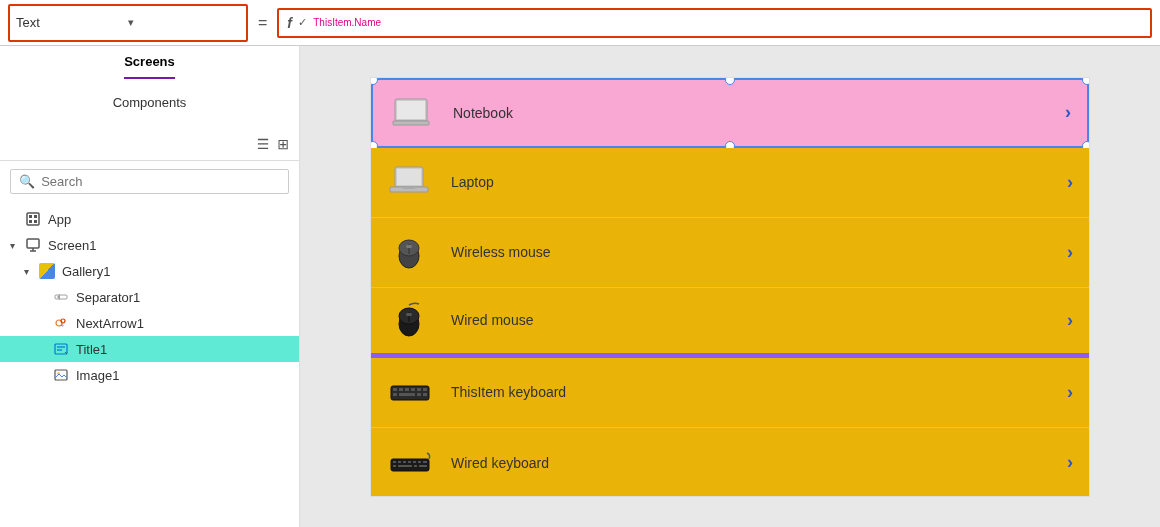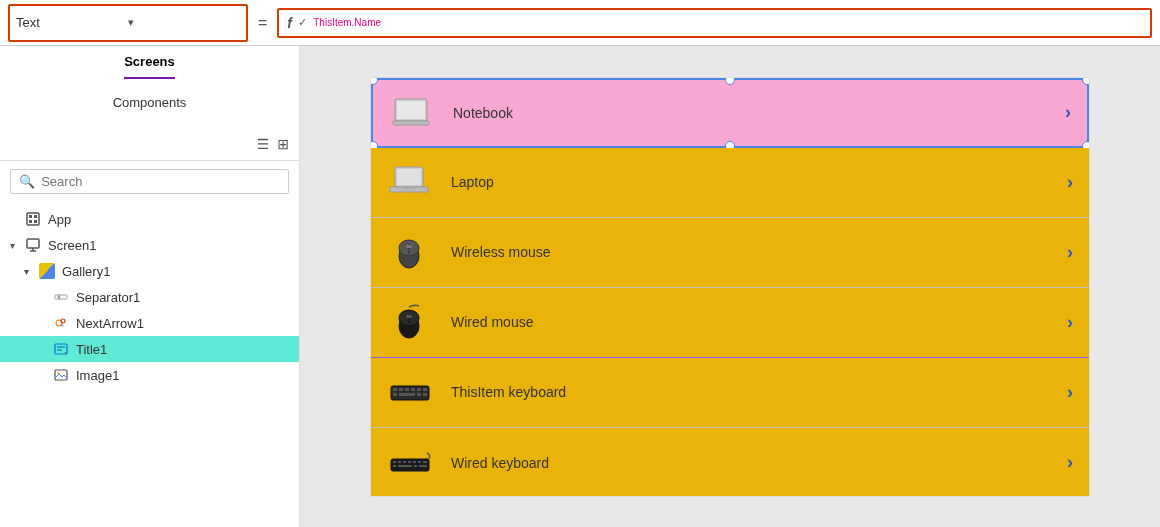--- a/index.html
+++ b/index.html
@@ -419,21 +419,21 @@
             <ellipse cx="20" cy="22" rx="10" ry="12" fill="#444" stroke="#222" stroke-width="1"></ellipse>
             <ellipse cx="20" cy="14" rx="10" ry="8" fill="#555" stroke="#333" stroke-width="1"></ellipse>
             <line x1="20" y1="10" x2="20" y2="20" stroke="#333" stroke-width="1"></line>
             <rect x="17" y="11" width="6" height="3" rx="1.5" fill="#777"></rect>
           </svg>
         </div>
         <span class="item-name">Wireless mouse</span>
         <span class="item-arrow">›</span>
       </div>
 
-      <div class="gallery-item" style="border:none;border-bottom:1px solid #8b5cf6;">
+      <div class="gallery-item" style="border:none;border-bottom:5px solid #8b5cf6;">
         <div class="item-image product-icon-wrapper">
           <svg viewBox="0 0 44 36" xmlns="http://www.w3.org/2000/svg">
             <ellipse cx="20" cy="22" rx="10" ry="12" fill="#1a1a1a" stroke="#111" stroke-width="1"></ellipse>
             <ellipse cx="20" cy="14" rx="10" ry="8" fill="#2a2a2a" stroke="#111" stroke-width="1"></ellipse>
             <line x1="20" y1="10" x2="20" y2="20" stroke="#111" stroke-width="1"></line>
             <rect x="17" y="11" width="6" height="3" rx="1.5" fill="#555"></rect>
             <path d="M20 3 Q25 0 30 2" stroke="#555" stroke-width="1.5" fill="none"></path>
           </svg>
         </div>
         <span class="item-name">Wired mouse</span>

